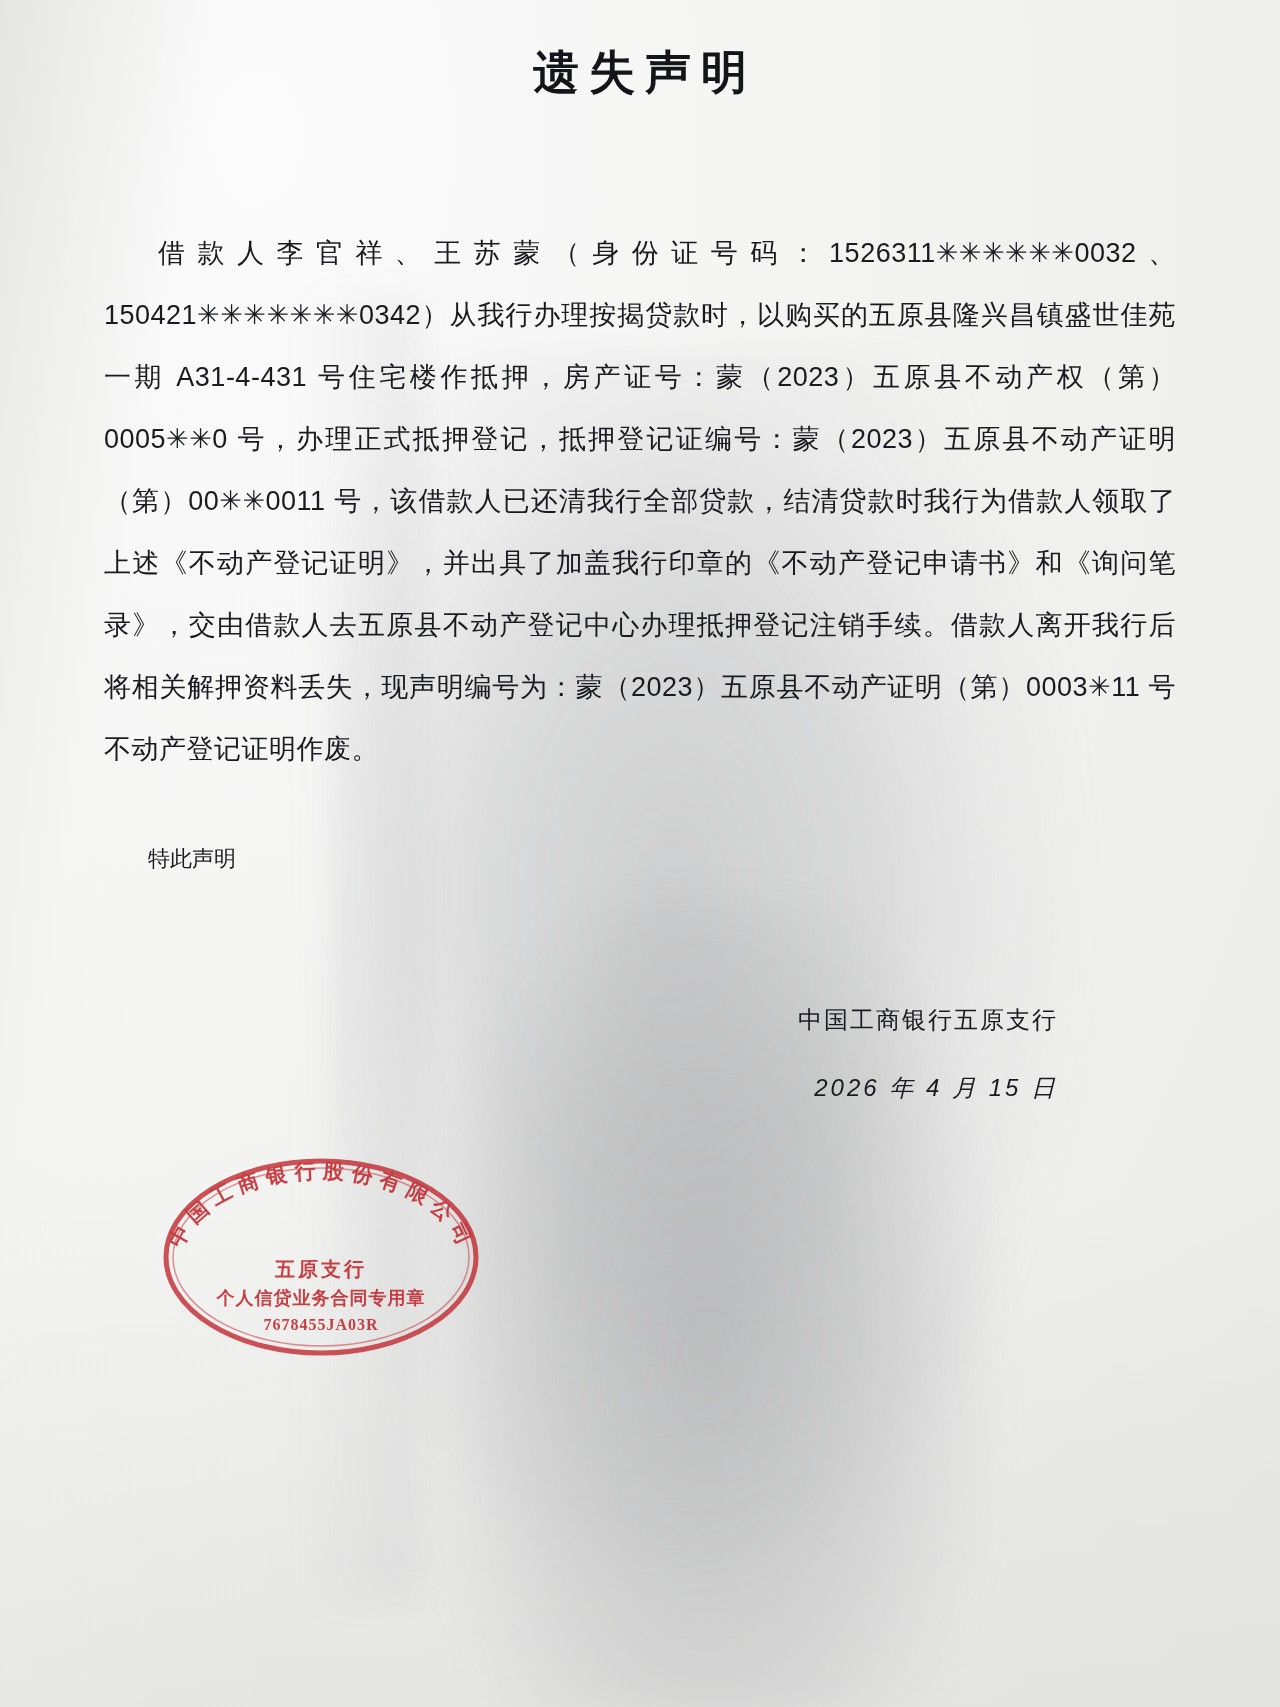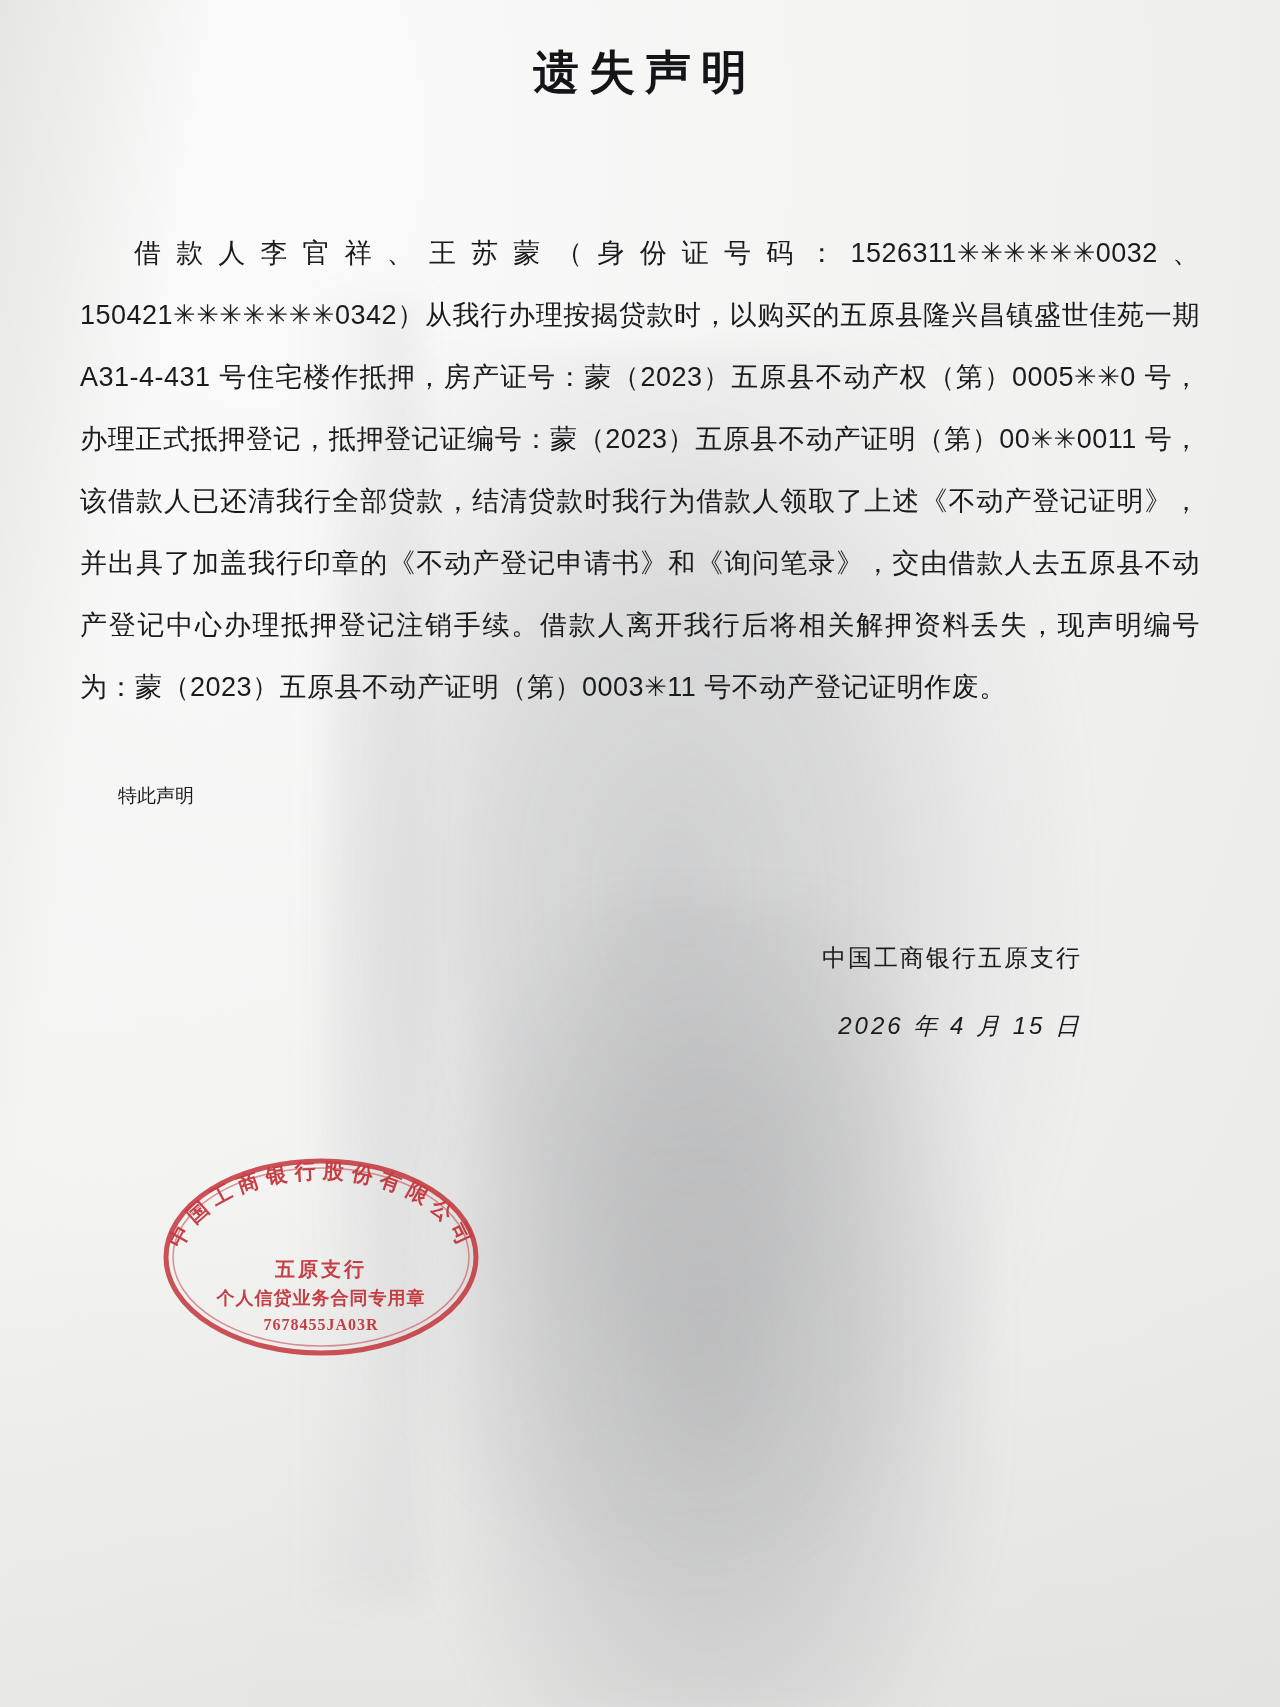--- a/index.html
+++ b/index.html
@@ -64,21 +64,21 @@
     width: 120px;
     height: 1300px;
     background: linear-gradient(90deg, rgba(255,255,255,0) 0%, rgba(140,142,146,0.12) 100%);
     filter: blur(16px);
     pointer-events: none;
   }
 
   .content {
     position: relative;
     z-index: 3;
-    padding: 0 80px;
+    padding: 0 104px;
     color: #16171a;
   }
 
   .doc-title {
     text-align: center;
     font-family: "Liberation Serif", serif;
     font-weight: 700;
     font-size: 46px;
     letter-spacing: 10px;
     margin: 42px 0 0 0;
@@ -96,22 +96,22 @@
     text-justify: inter-ideograph;
     color: #1a1b1e;
   }
   .body-block p {
     margin: 0;
     text-indent: 2em;
   }
 
   .closing {
     margin-top: 48px;
-    font-family: Liberation Mono, monospace;
-    font-size: 19px;
+    font-family: Liberation Serif, serif;
+    font-size: 22px;
     line-height: 62px;
     text-indent: 2em;
     color: #1a1b1e;
   }
 
   .sign-block {
     margin-top: 96px;
     text-align: right;
     padding-right: 118px;
     font-family: "Liberation Sans", sans-serif;

